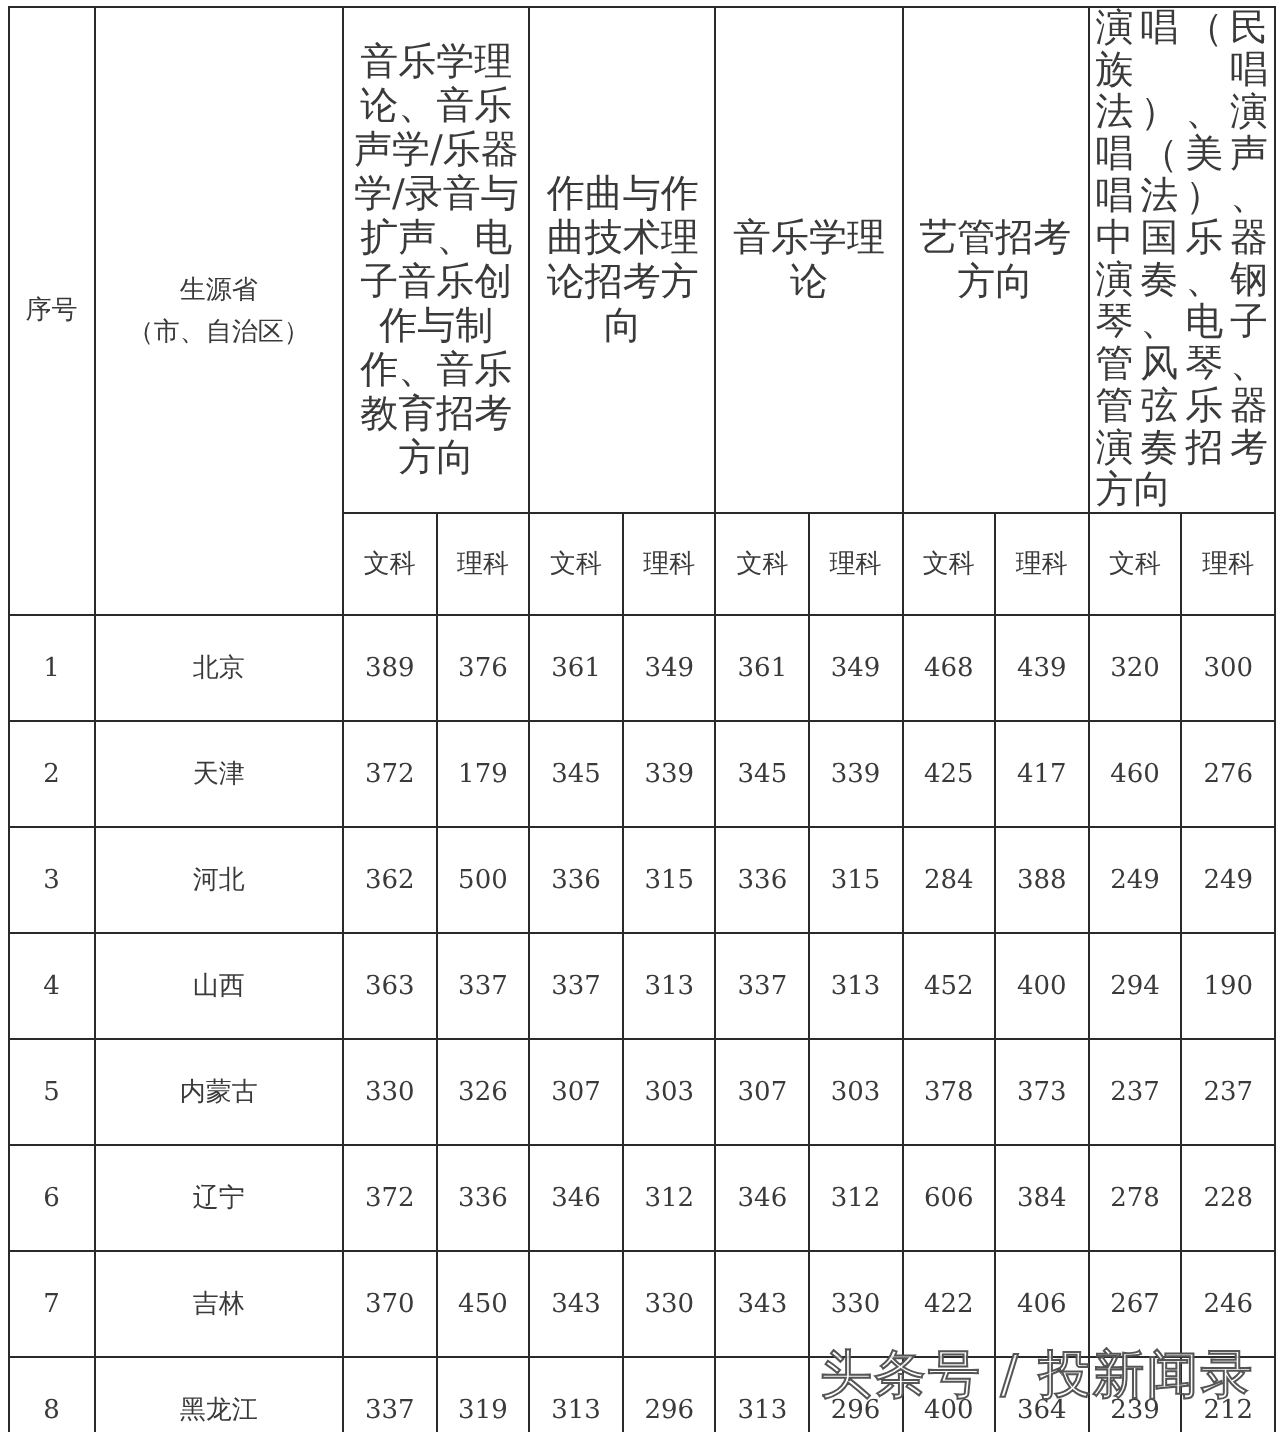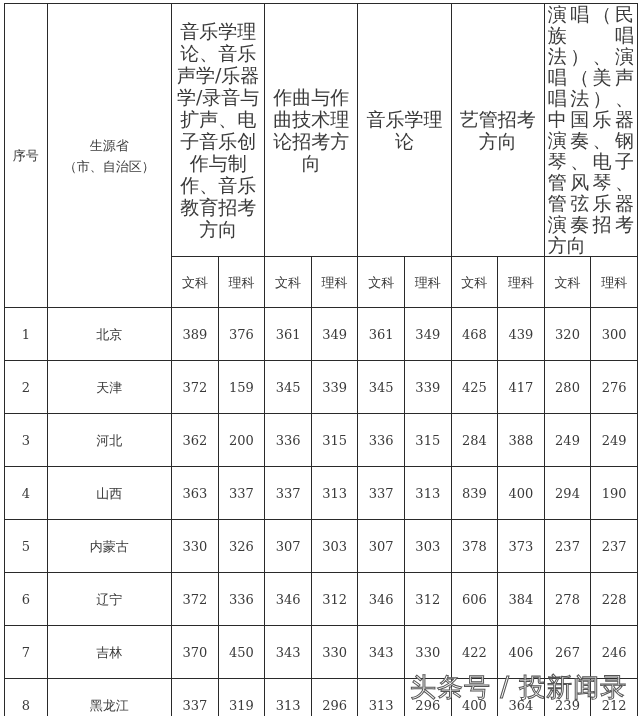--- a/index.html
+++ b/index.html
@@ -99,54 +99,54 @@
       <td>349</td>
       <td>468</td>
       <td>439</td>
       <td>320</td>
       <td>300</td>
     </tr>
     <tr class="body-row">
       <td>2</td>
       <td>天津</td>
       <td>372</td>
-      <td>159</td>
+      <td>179</td>
       <td>345</td>
       <td>339</td>
       <td>345</td>
       <td>339</td>
       <td>425</td>
       <td>417</td>
-      <td>280</td>
+      <td>460</td>
       <td>276</td>
     </tr>
     <tr class="body-row">
       <td>3</td>
       <td>河北</td>
       <td>362</td>
-      <td>200</td>
+      <td>500</td>
       <td>336</td>
       <td>315</td>
       <td>336</td>
       <td>315</td>
       <td>284</td>
       <td>388</td>
       <td>249</td>
       <td>249</td>
     </tr>
     <tr class="body-row">
       <td>4</td>
       <td>山西</td>
       <td>363</td>
       <td>337</td>
       <td>337</td>
       <td>313</td>
       <td>337</td>
       <td>313</td>
-      <td>839</td>
+      <td>452</td>
       <td>400</td>
       <td>294</td>
       <td>190</td>
     </tr>
     <tr class="body-row">
       <td>5</td>
       <td>内蒙古</td>
       <td>330</td>
       <td>326</td>
       <td>307</td>

